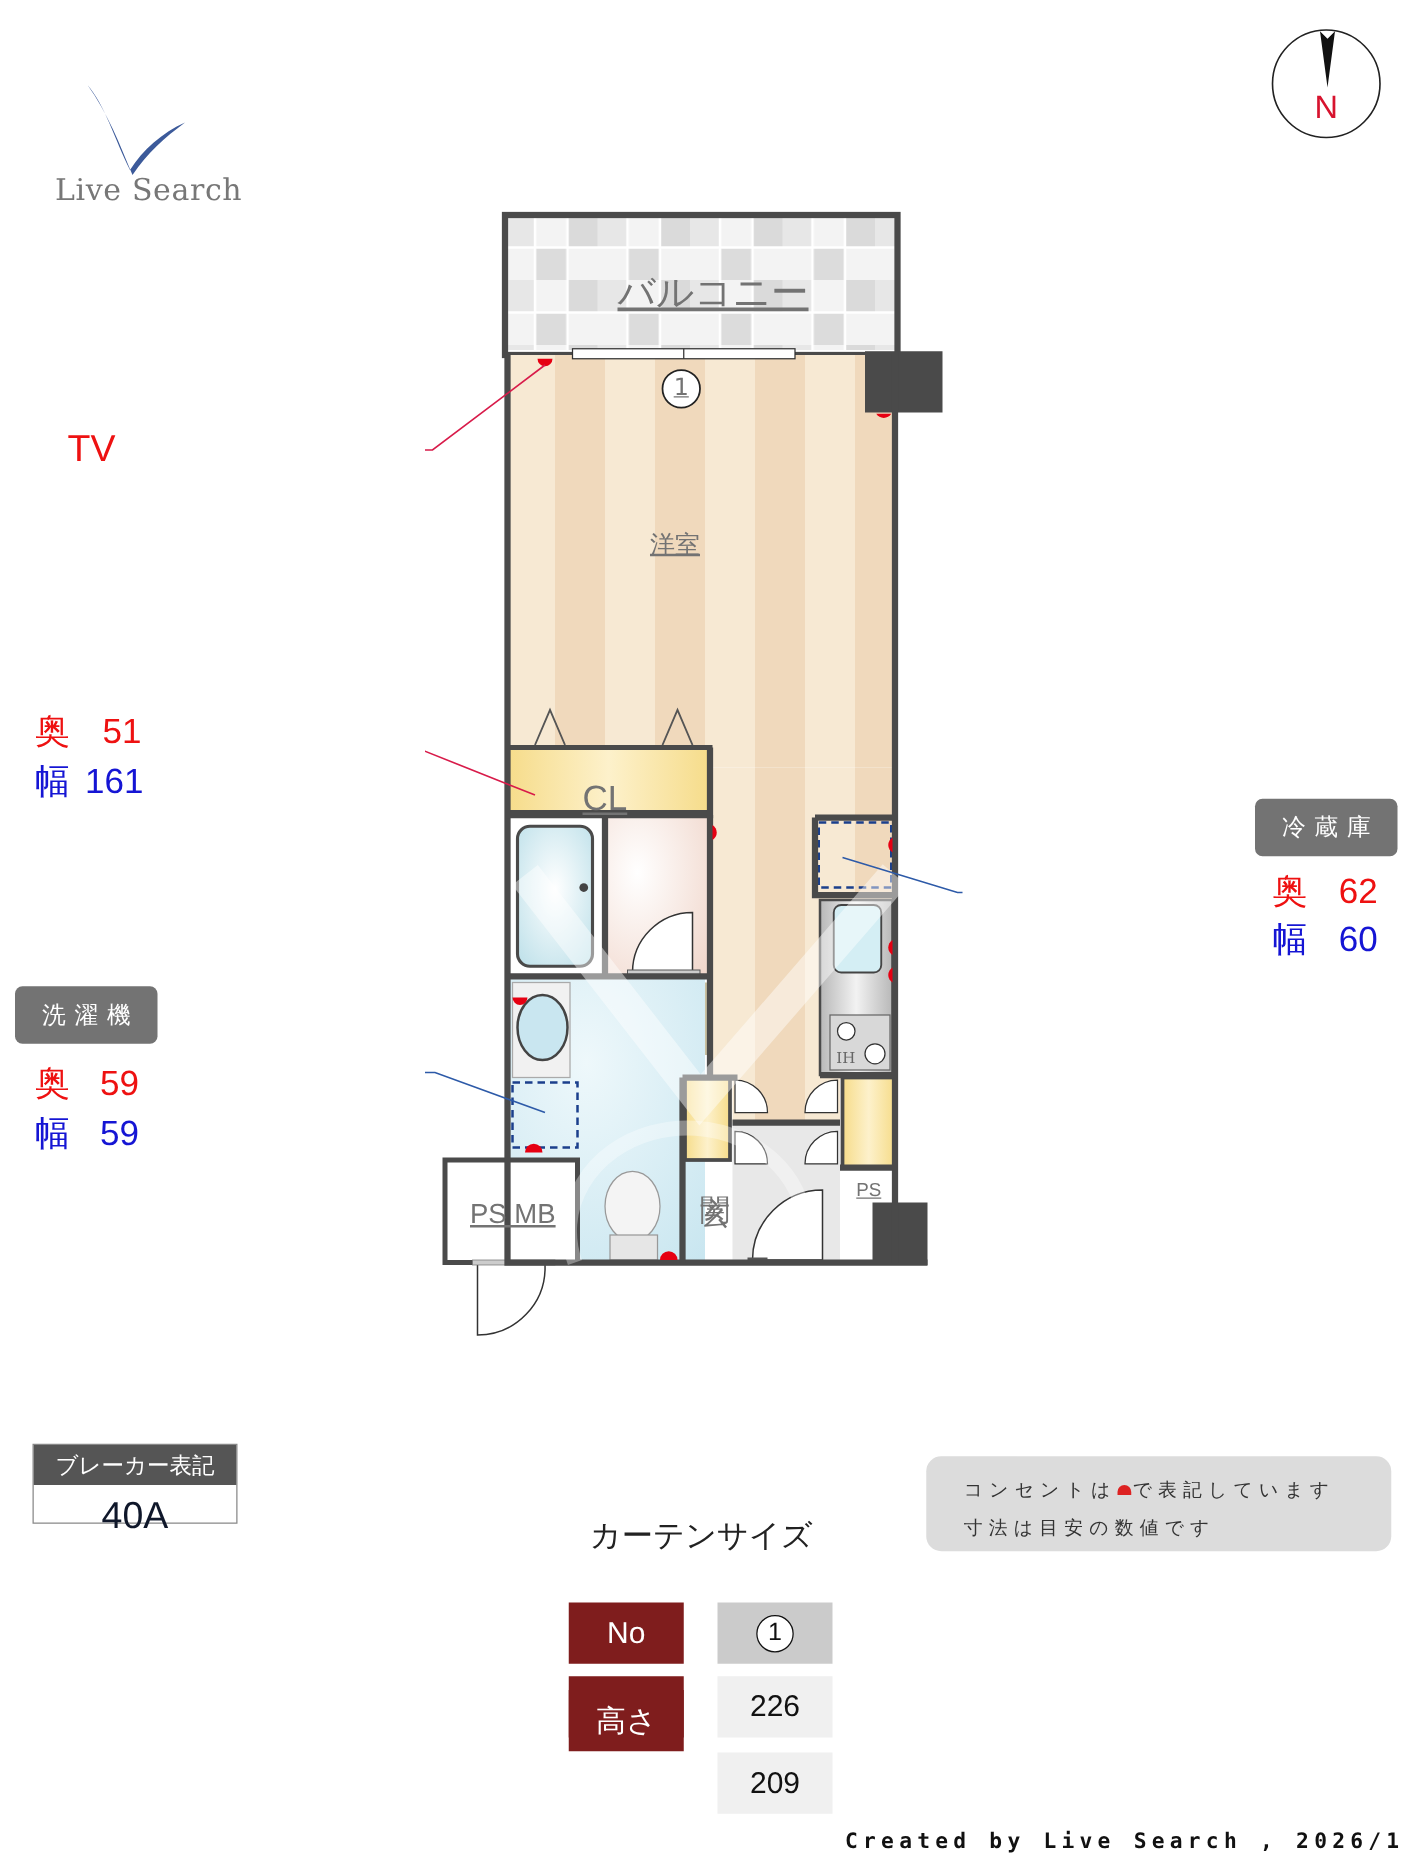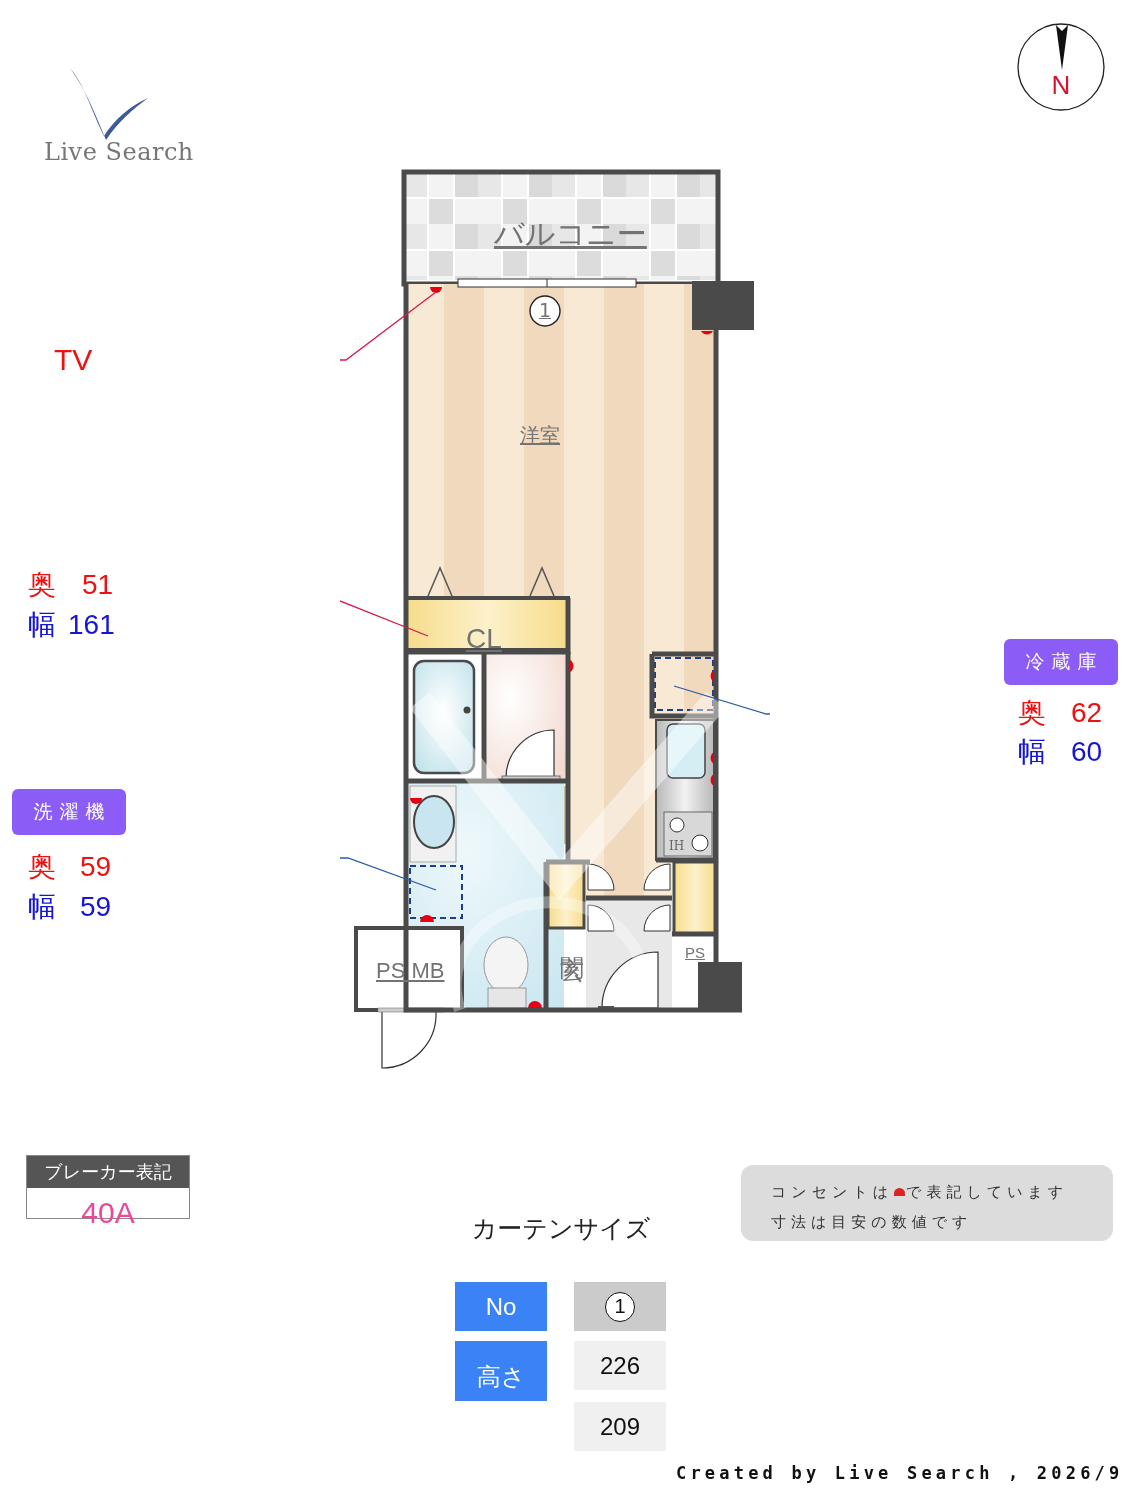--- a/index.html
+++ b/index.html
@@ -18,34 +18,34 @@
   .compass-n { position: absolute; left: 0; width: 90px; top: 48px; text-align: center; color: #d7132e; font-size: 26px; font-family: "Liberation Sans", sans-serif; }
 
   
   .plan { left: 340px; top: 160px; width: 430px; height: 930px; }
   .room-label { position: absolute; font-family: "DejaVu Sans", sans-serif; color: #737373; text-decoration: underline; }
 
   
   .ann-text { position: absolute; font-family: "Liberation Sans", "DejaVu Sans", sans-serif; font-size: 28px; line-height: 1; }
   .red { color: #ee1111; }
   .blue { color: #1515d4; }
-  .badge { position: absolute; background: #8b5cf6; color: #fff; border-radius: 6px; font-size: 19px; display: flex; align-items: center; justify-content: center; letter-spacing: 7px; padding-left: 7px; }
+  .badge { position: absolute; background: #737373; color: #fff; border-radius: 6px; font-size: 19px; display: flex; align-items: center; justify-content: center; letter-spacing: 7px; padding-left: 7px; }
 
   
   .breaker { left: 26px; top: 1155px; width: 164px; height: 64px; border: 1px solid #888; }
   .breaker-head { height: 32px; background: #555; color: #fff; font-size: 18px; display: flex; align-items: center; justify-content: center; }
-  .breaker-val { height: 50px; color: #ec4899; font-size: 30px; display: flex; align-items: center; justify-content: center; font-family: "Liberation Sans", sans-serif; }
+  .breaker-val { height: 50px; color: #0f172a; font-size: 30px; display: flex; align-items: center; justify-content: center; font-family: "Liberation Sans", sans-serif; }
 
   
   .note { left: 741px; top: 1165px; width: 372px; height: 76px; background: #dcdcdc; border-radius: 12px; padding: 12px 0 0 30px; font-size: 15px; letter-spacing: 5px; color: #333; line-height: 30px; }
   .note .dot { display: inline-block; width: 11px; height: 8px; background: #dd2222; border-radius: 6px 6px 0 0; margin: 0 1px; vertical-align: 1px; }
 
   
   .curtain-title { left: 456px; top: 1212px; width: 210px; text-align: center; font-size: 25px; color: #222; }
-  .ct-head { position: absolute; left: 455px; width: 92px; height: 49px; background: #3b82f6; color: #fff; font-size: 24px; display: flex; align-items: center; justify-content: center; font-family: "Liberation Sans", sans-serif; }
+  .ct-head { position: absolute; left: 455px; width: 92px; height: 49px; background: #7f1d1d; color: #fff; font-size: 24px; display: flex; align-items: center; justify-content: center; font-family: "Liberation Sans", sans-serif; }
   .ct-cell { position: absolute; left: 574px; width: 92px; height: 49px; background: #f0f0f0; color: #111; font-size: 24px; display: flex; align-items: center; justify-content: center; font-family: "Liberation Sans", sans-serif; }
   .ct-cell.first { background: #cbcbcb; }
   .circ { display: inline-flex; width: 30px; height: 30px; border: 1.5px solid #111; border-radius: 50%; align-items: center; justify-content: center; font-size: 20px; background: #fff; }
 
   .footer { left: 676px; top: 1463px; font-family: "DejaVu Sans Mono", "Liberation Mono", monospace; font-size: 17px; letter-spacing: 4.2px; color: #111; font-weight: bold; }
 </style>
 </head>
 <body>
 
 <div class="abs logo">
@@ -244,13 +244,13 @@
 <div class="ct-cell first" style="top:1282px;">
   <span class="circ">1</span>
 </div>
 
 <div class="ct-head" style="top:1341px;">幅</div>
 <div class="ct-cell" style="top:1341px;">226</div>
 
 <div class="ct-head" style="top:1352px;">高さ</div>
 <div class="ct-cell" style="top:1402px;">209</div>
 
-<div class="abs footer">Created by Live Search , 2026/9</div>
+<div class="abs footer">Created by Live Search , 2026/1</div>
 
 </body></html>

